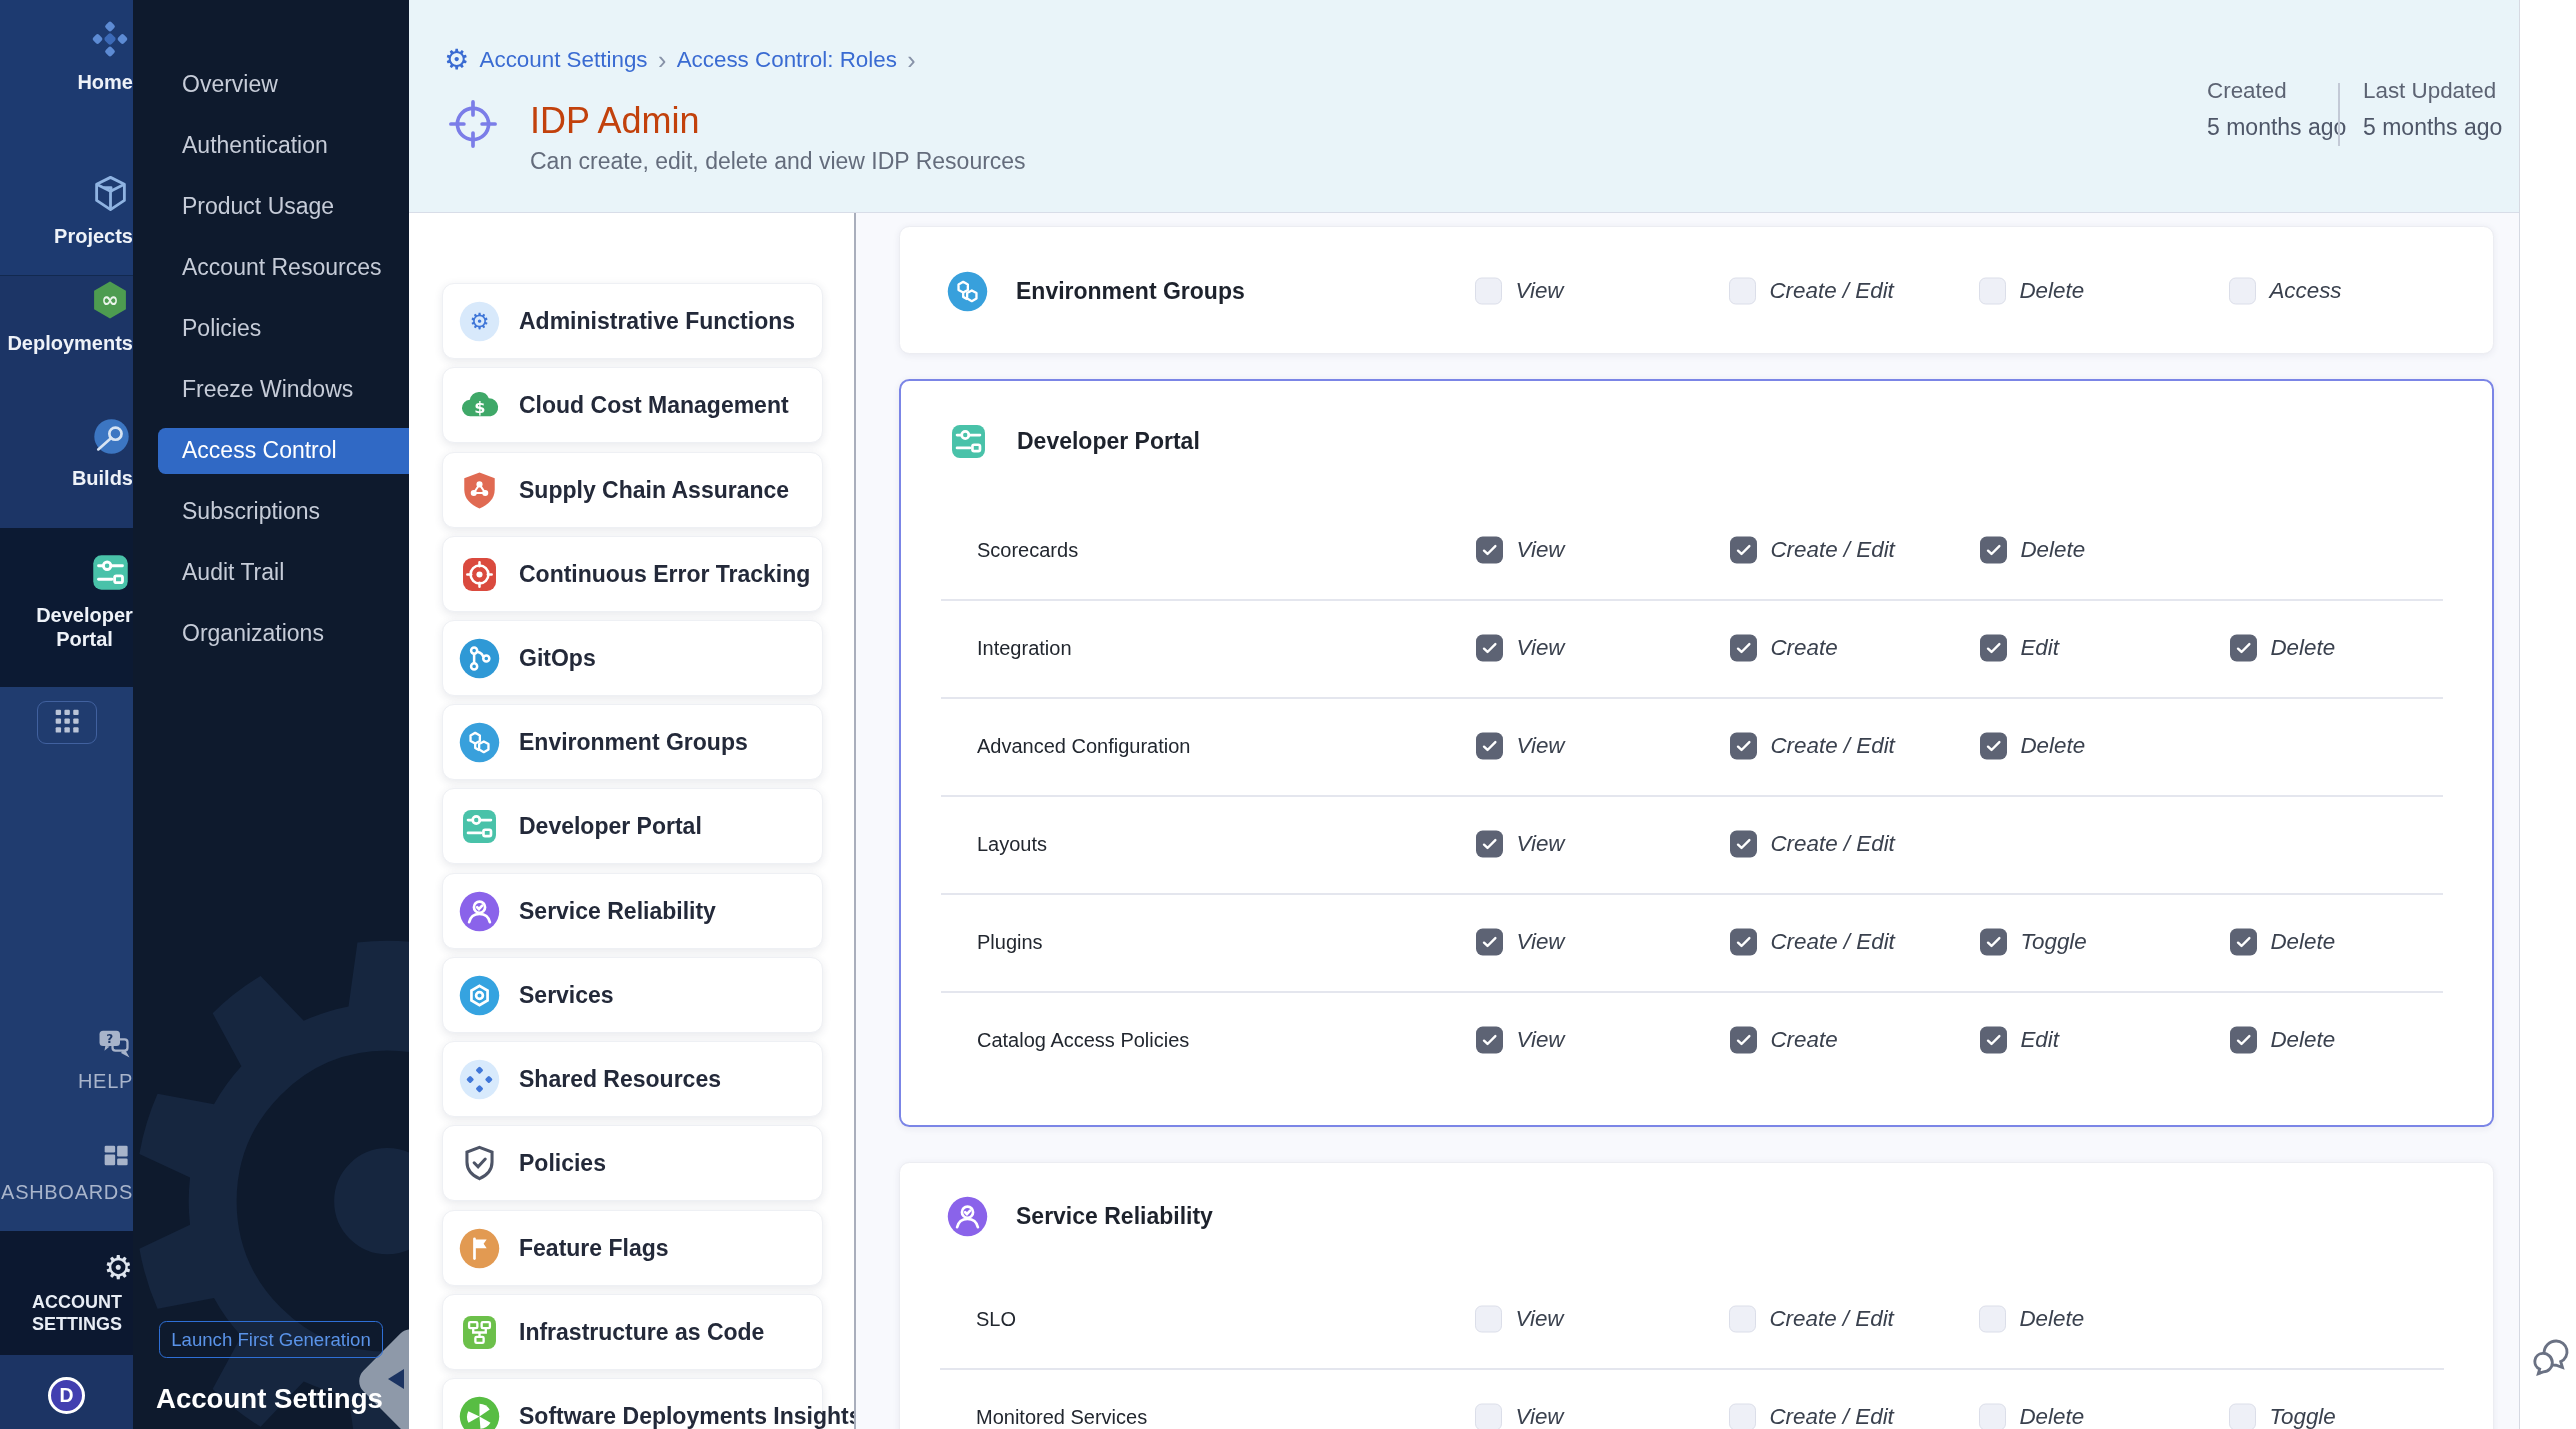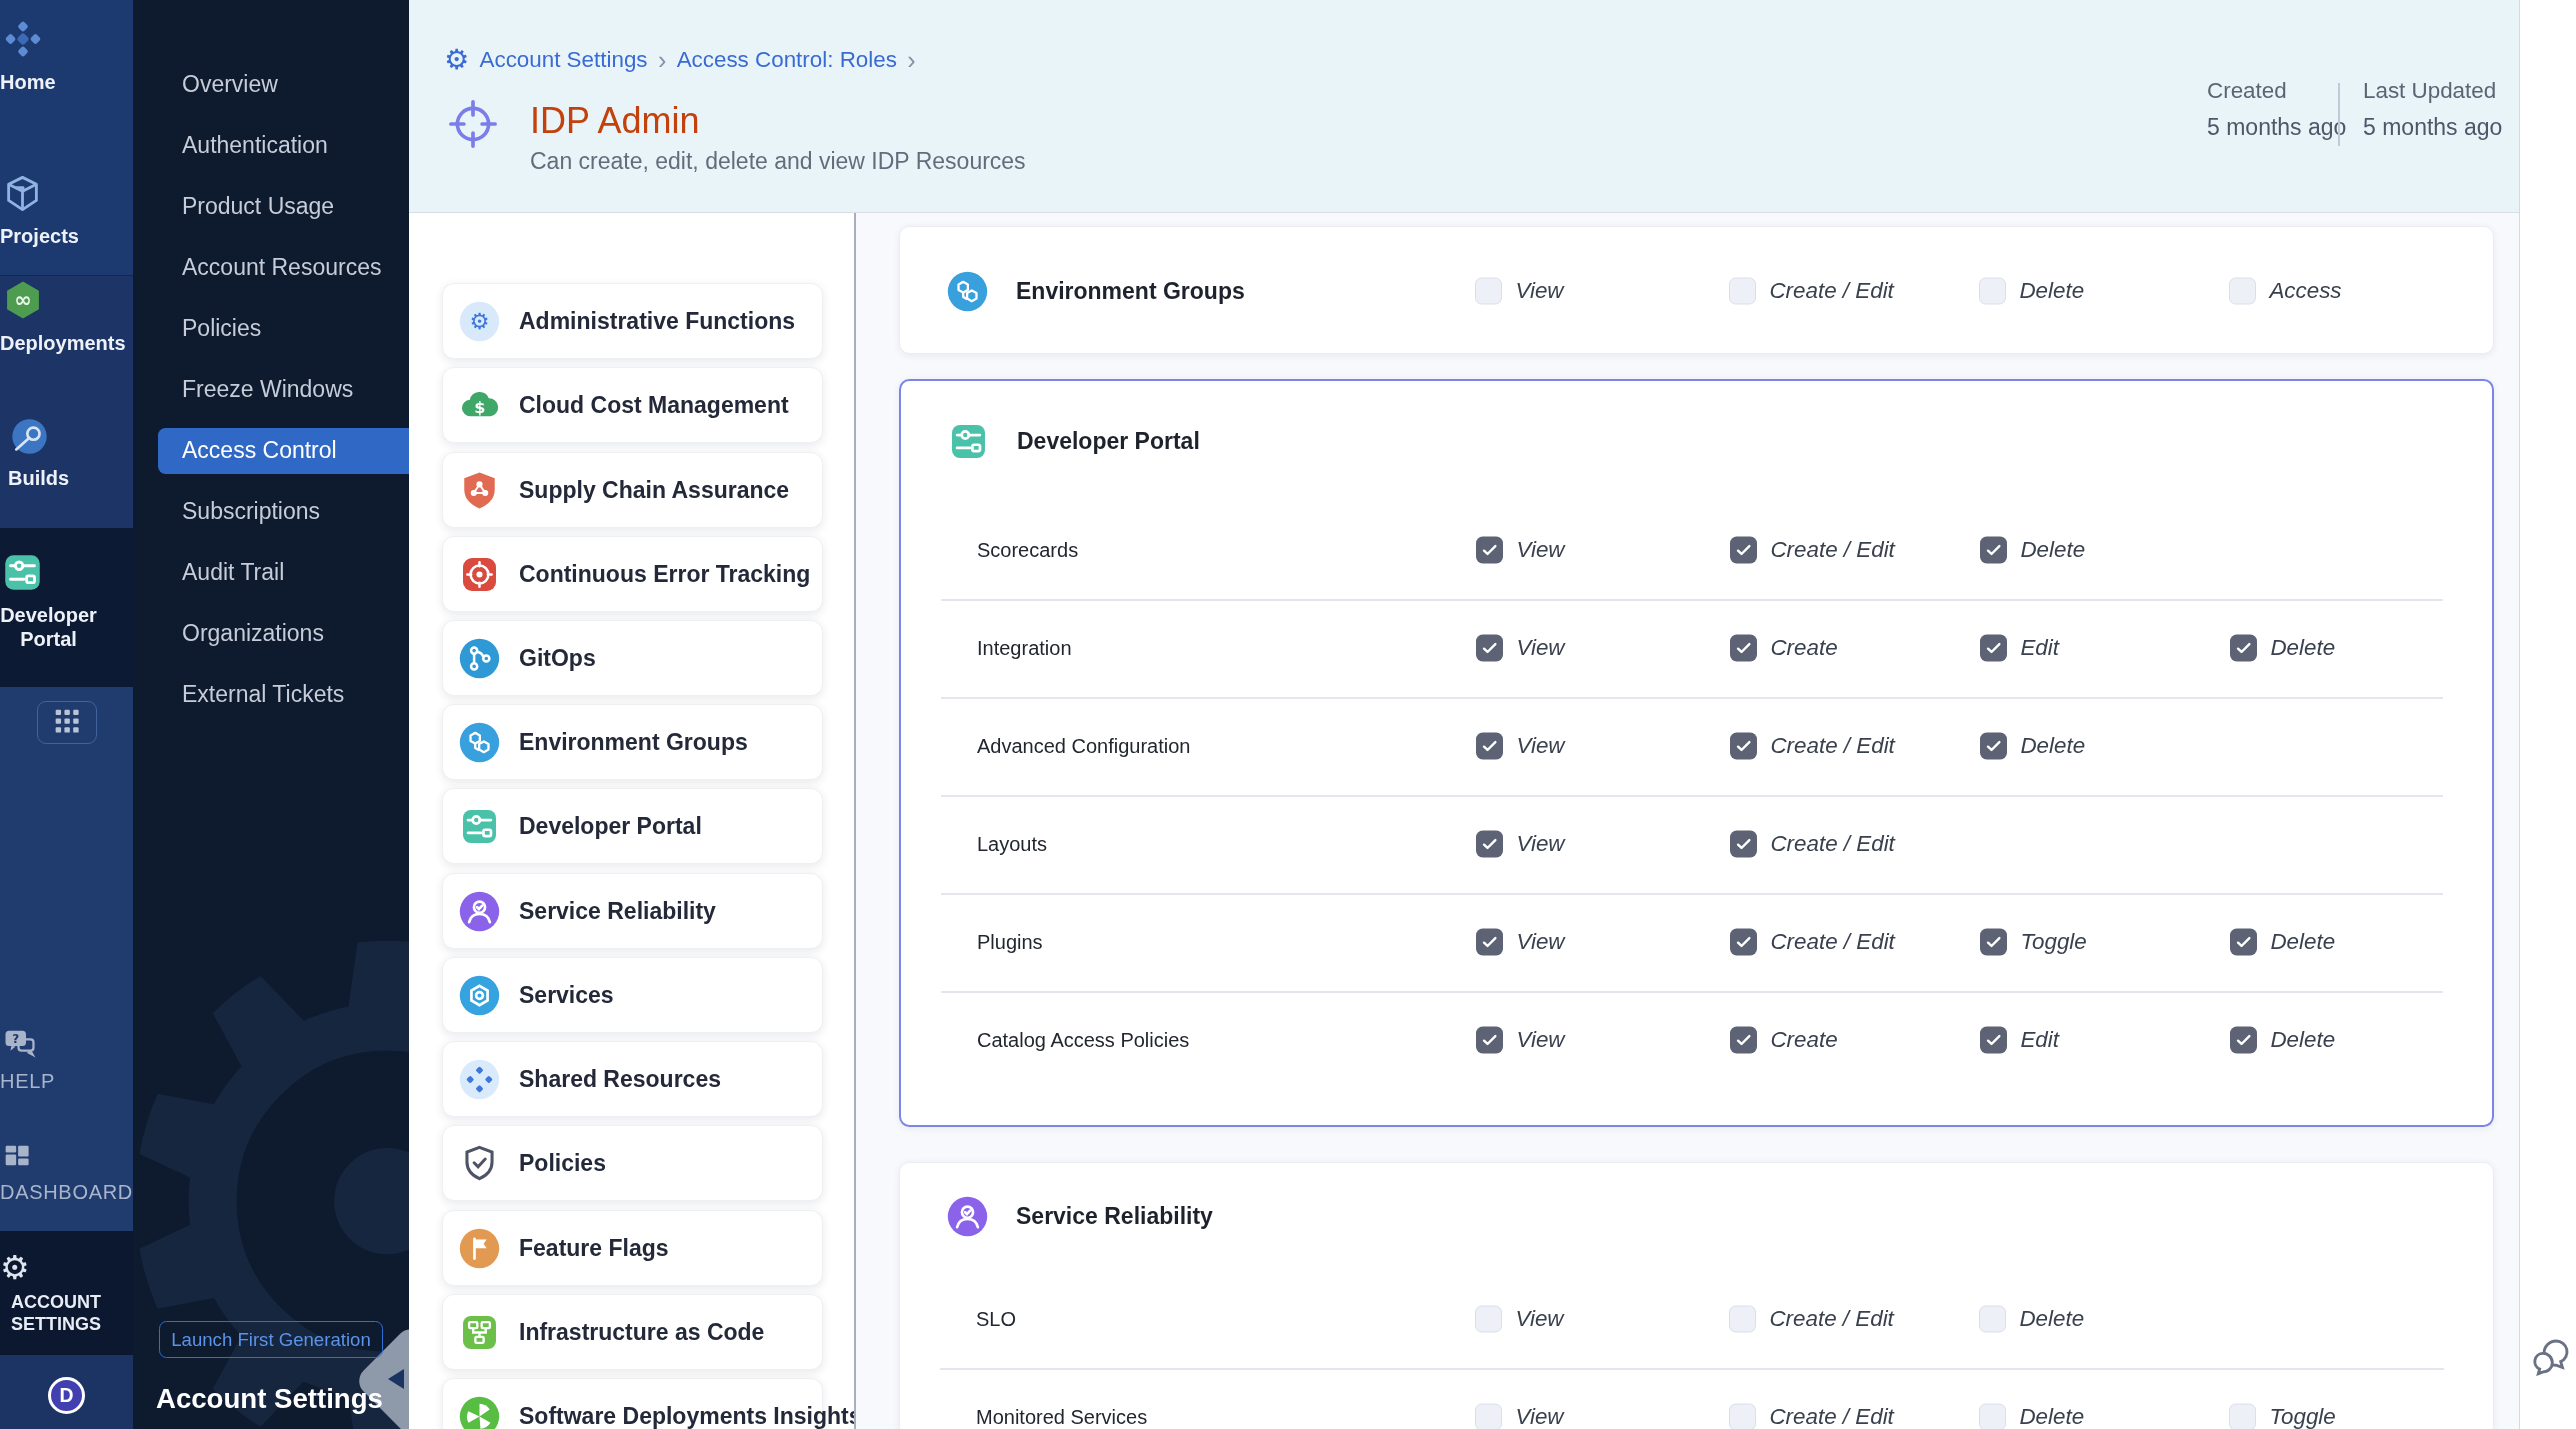--- a/index.html
+++ b/index.html
@@ -9,21 +9,21 @@
 
   
   #rail { position:absolute; left:0; top:0; width:133px; height:1430px; background:#1d3766; overflow:hidden; }
   .rail-sec { position:absolute; left:0; width:133px; }
   .sec-a { top:0; height:276px; background:#1d3a70; border-bottom:1.5px solid #12294f; }
   .sec-b { top:276px; height:252px; background:#1c3566; }
   .sec-c { top:528px; height:160px; background:#0c1a33; }
   .sec-d { top:687px; height:544px; background:#203c6f; }
   .sec-e { top:1231px; height:124px; background:#0c1830; }
   .sec-f { top:1355px; height:75px; background:#1c3464; }
-  .rail-item { position:absolute; left:0; width:133px; display:flex; flex-direction:column; align-items:flex-start; cursor:pointer; }
+  .rail-item { position:absolute; left:0; width:133px; display:flex; flex-direction:column; align-items:flex-end; cursor:pointer; }
   .rail-item .ric { display:flex; align-items:center; justify-content:center; }
   .rail-label { margin-top:7.5px; font-size:20px; font-weight:600; color:#eef2f8; text-align:center; line-height:24.6px; }
   .rail-label-sm { margin-top:7.5px; font-size:20px; color:#a9b5cb; letter-spacing:0.7px; text-align:center; line-height:21.6px; }
   .grid-box { position:absolute; left:37px; top:701px; width:60px; height:43px; border:1.5px solid #41619f; border-radius:9px;
     display:flex; align-items:center; justify-content:center; cursor:pointer; }
   .acct-label { margin-top:6px; font-size:18px; font-weight:600; color:#e8edf5; text-align:center; line-height:22.4px; width:112px; }
   #avatar { position:absolute; left:48px; top:1377px; width:37px; height:37px; border-radius:50%; background:#423fb0;
     border:3.7px solid #fff; color:#fff; font-size:19.4px; font-weight:bold; display:flex; align-items:center; justify-content:center; cursor:pointer; }
 
   
@@ -242,23 +242,20 @@
         </div>
         <div class="menu-item">
           <span>Subscriptions</span>
         </div>
         <div class="menu-item">
           <span>Audit Trail</span>
         </div>
         <div class="menu-item">
           <span>Organizations</span>
         </div>
-        <div class="menu-item">
-          <span>External Tickets</span>
-        </div>
       </div>
     <div class="wedge"></div>
     <div class="wedge-tri"></div>
     <button id="launch-btn">Launch First Generation</button>
     <div id="snav-title">Account Settings</div>
   </nav>
 
   <header id="header">
     <div id="breadcrumb">
       <span id="bc-gear">⚙</span>

